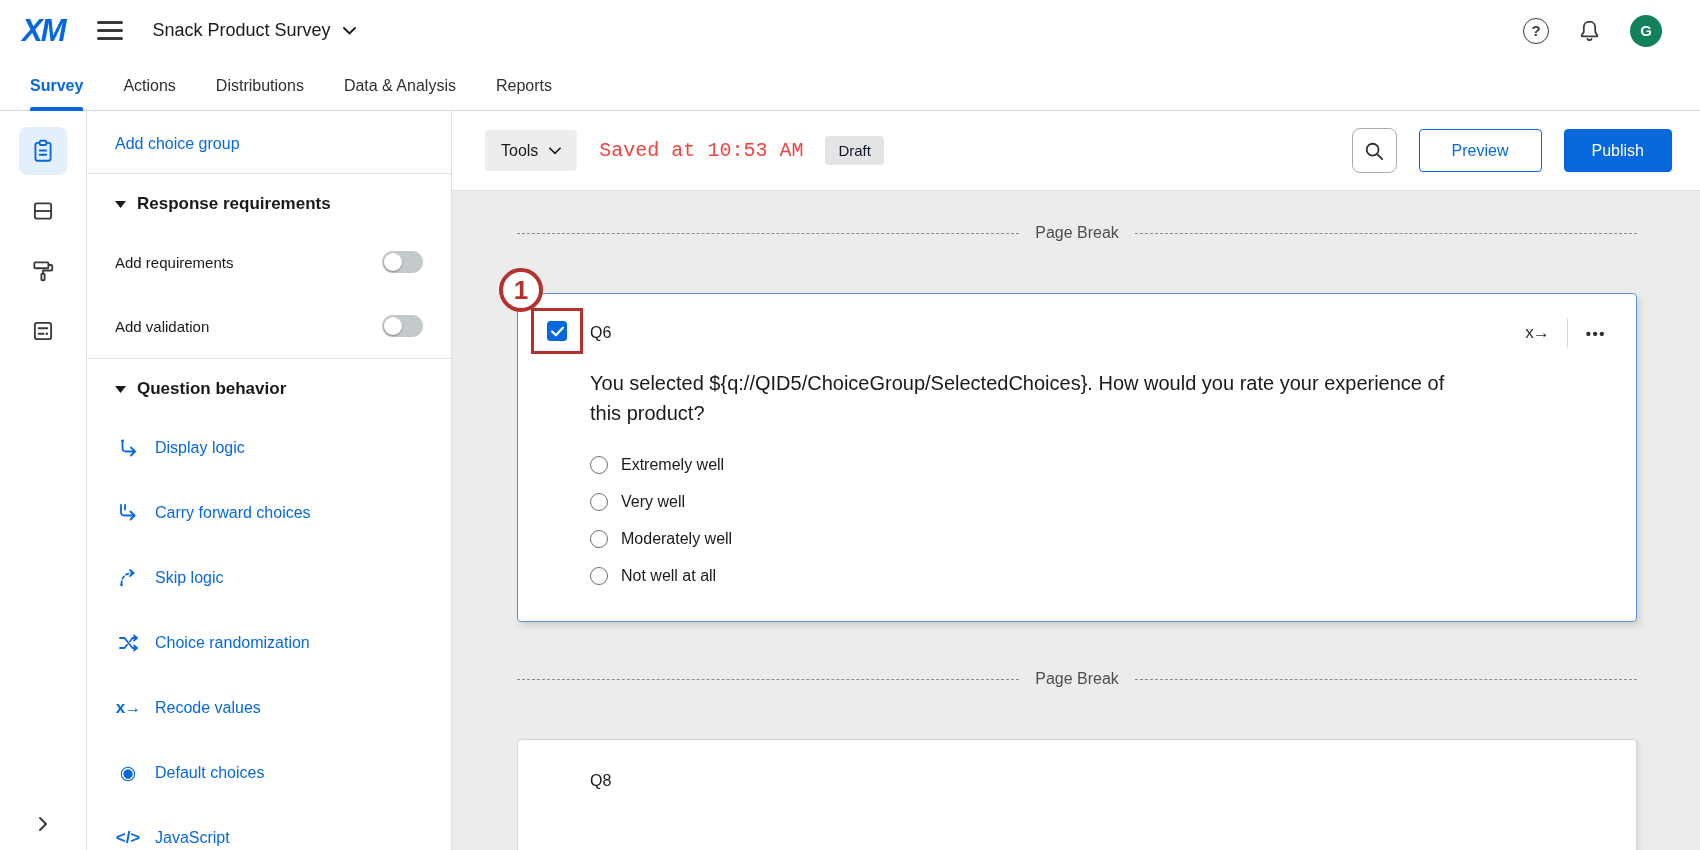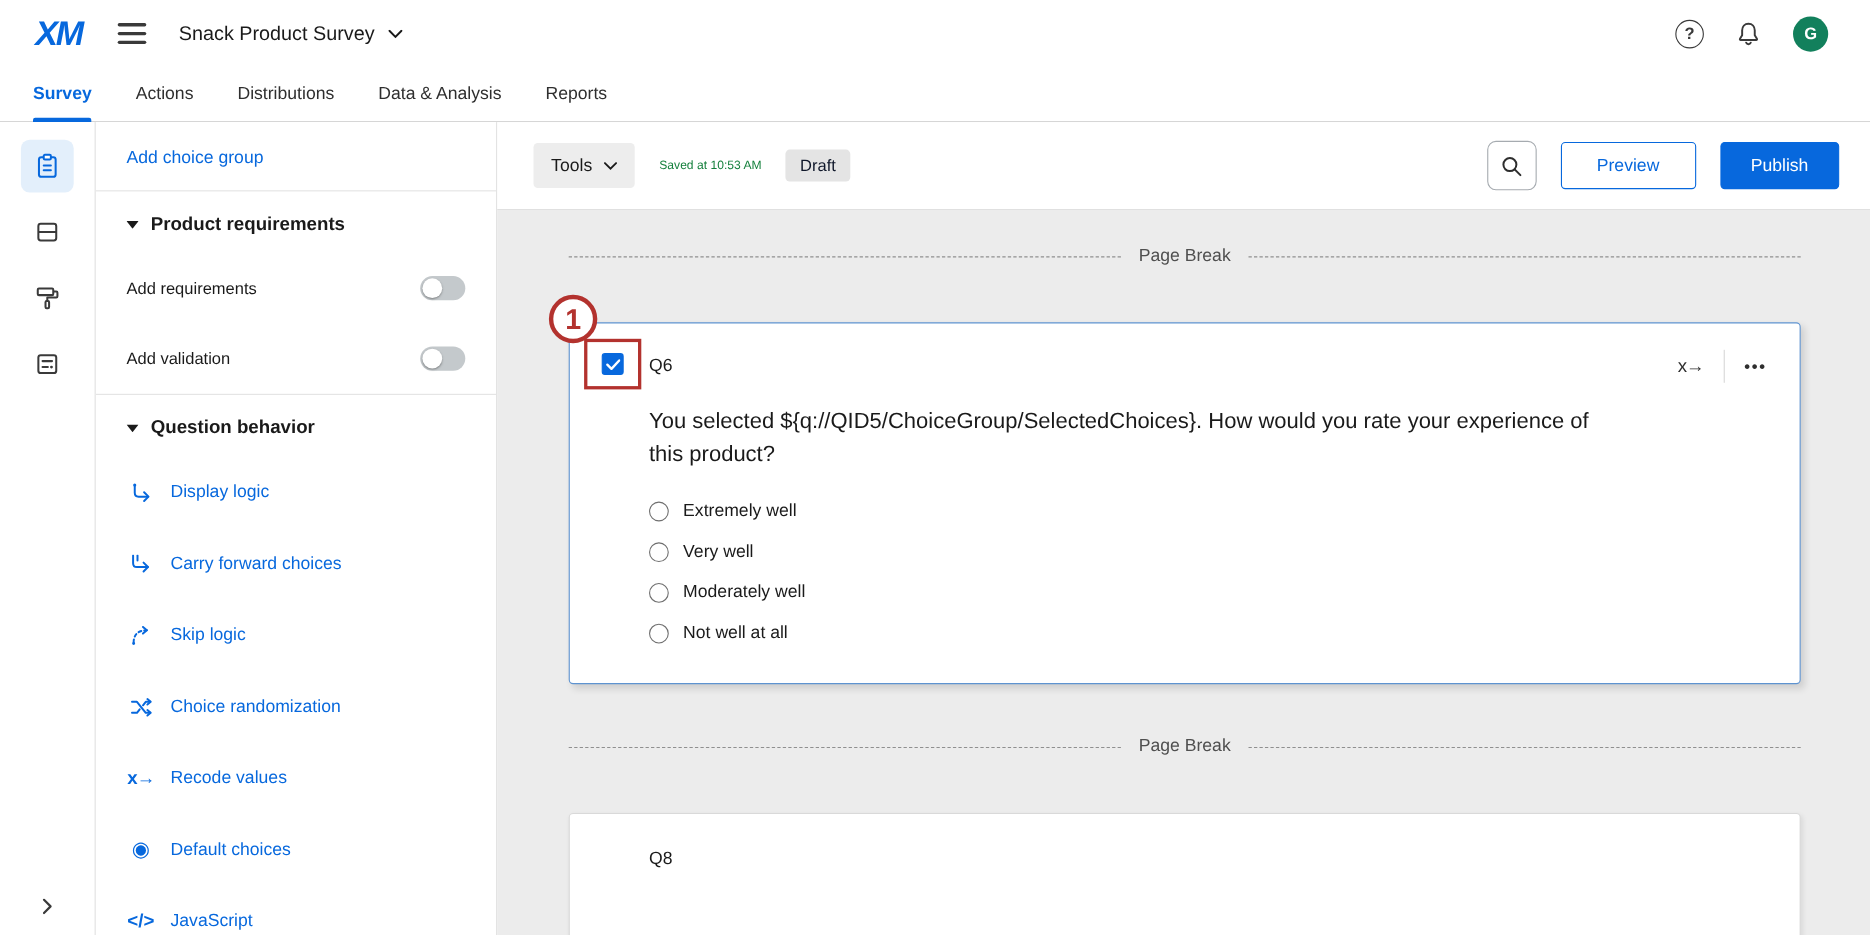--- a/index.html
+++ b/index.html
@@ -1,20 +1,20 @@
 <!DOCTYPE html>
 <html><head>
 <meta charset="utf-8">
 <style>
   * { margin:0; padding:0; box-sizing:border-box; }
   html,body { width:1700px; height:850px; overflow:hidden; background:#fff;
     font-family:"Liberation Sans","DejaVu Sans",sans-serif; color:#1a1a1a; }
 
   
-  .topbar { height:61px; display:flex; align-items:center; padding:0 38px 0 32px; background:#fff; }
+  .topbar { height:61px; display:flex; align-items:center; padding:0 38px 0 22px; background:#fff; }
   .logo { font-size:31px; font-weight:800; font-style:italic; color:#0768dd; letter-spacing:-2px; }
   .hamburger { margin-left:32px; width:26px; display:flex; flex-direction:column; gap:5px; cursor:pointer; background:none; border:none; }
   .hamburger span { height:3px; background:#3a3a3a; border-radius:2px; }
   .survey-title { margin-left:30px; display:flex; align-items:center; gap:12px; font-size:18px; cursor:pointer; }
   .topbar-right { margin-left:auto; display:flex; align-items:center; gap:28px; }
   .help-icon { width:26px; height:26px; border:1.8px solid #3a3a3a; border-radius:50%; display:flex; align-items:center; justify-content:center; font-size:15px; font-weight:bold; color:#3a3a3a; background:#fff; cursor:pointer; }
   .icon-btn { background:none; border:none; display:flex; align-items:center; cursor:pointer; }
   .avatar { width:32px; height:32px; border-radius:50%; background:#12805c; color:#fff; display:flex; align-items:center; justify-content:center; font-size:15px; font-weight:bold; cursor:pointer; }
 
   
@@ -42,21 +42,21 @@
   .toggle { width:41px; height:22px; border-radius:11px; background:#c4c9cc; position:relative; border:none; cursor:pointer; flex:none; }
   .toggle .knob { position:absolute; left:2px; top:2px; width:18px; height:18px; border-radius:50%; background:#fff; box-shadow:0 1px 2px rgba(0,0,0,.35); }
   .behavior-link { height:65px; display:flex; align-items:center; gap:14px; color:#0768dd; font-size:16px; cursor:pointer; }
   .b-icon { width:26px; display:flex; align-items:center; justify-content:center; flex:none; }
   .glyph-icon { font-size:17px; font-weight:bold; letter-spacing:-1px; }
 
   
   .main { flex:1; display:flex; flex-direction:column; background:#ececec; min-width:0; }
   .toolbar { height:80px; background:#fff; border-bottom:1px solid #e0e0e0; display:flex; align-items:center; gap:22px; padding:0 28px 0 33px; flex:none; }
   .tools-btn { height:41px; background:#ededed; border:none; border-radius:4px; padding:0 16px; display:flex; align-items:center; gap:11px; font-size:16px; color:#1a1a1a; cursor:pointer; }
-  .saved-text { font-size:11px; color:#15803d; }
+  .saved-text { font-size:20px; color:#ef4444;font-family:Liberation Mono, monospace; }
   .draft-badge { background:#e4e4e4; color:#0f172a; font-size:15px; border-radius:4px; padding:6px 13px; }
   .toolbar-spacer { flex:1; }
   .search-btn { width:45px; height:45px; background:#fff; border:1px solid #a6abb0; border-radius:8px; display:flex; align-items:center; justify-content:center; cursor:pointer; }
   .preview-btn { height:43px; padding:0 32px; background:#fff; border:1px solid #0768dd; color:#0768dd; font-size:16px; border-radius:4px; cursor:pointer; }
   .publish-btn { height:43px; padding:0 27px; background:#0768dd; border:1px solid #0768dd; color:#fff; font-size:16px; border-radius:4px; cursor:pointer; }
 
   
   .canvas { flex:1; overflow:hidden; padding:32px 99px 0 65px; }
   .page-break { width:1120px; display:flex; align-items:center; gap:16px; color:#4f4f4f; font-size:16px; height:20px; }
   .pb-line { flex:1; border-top:1px dashed #8f8f8f; }
@@ -165,21 +165,21 @@
       <span class="blue-link">Add choice group</span>
     </div>
     <div class="divider"></div>
 
     <div class="section-header">
       <span>
         <svg width="11" height="7" viewBox="0 0 11 7">
             <path d="M0 0h11L5.5 7z" fill="#1a1a1a"></path>
           </svg>
       </span>
-      <span>Product requirements</span>
+      <span>Response requirements</span>
     </div>
 
     <div class="toggle-row">
       <span>Add requirements</span>
       <button class="toggle">
           <span class="knob"></span>
         </button>
     </div>
     <div class="toggle-row">
       <span>Add validation</span>

